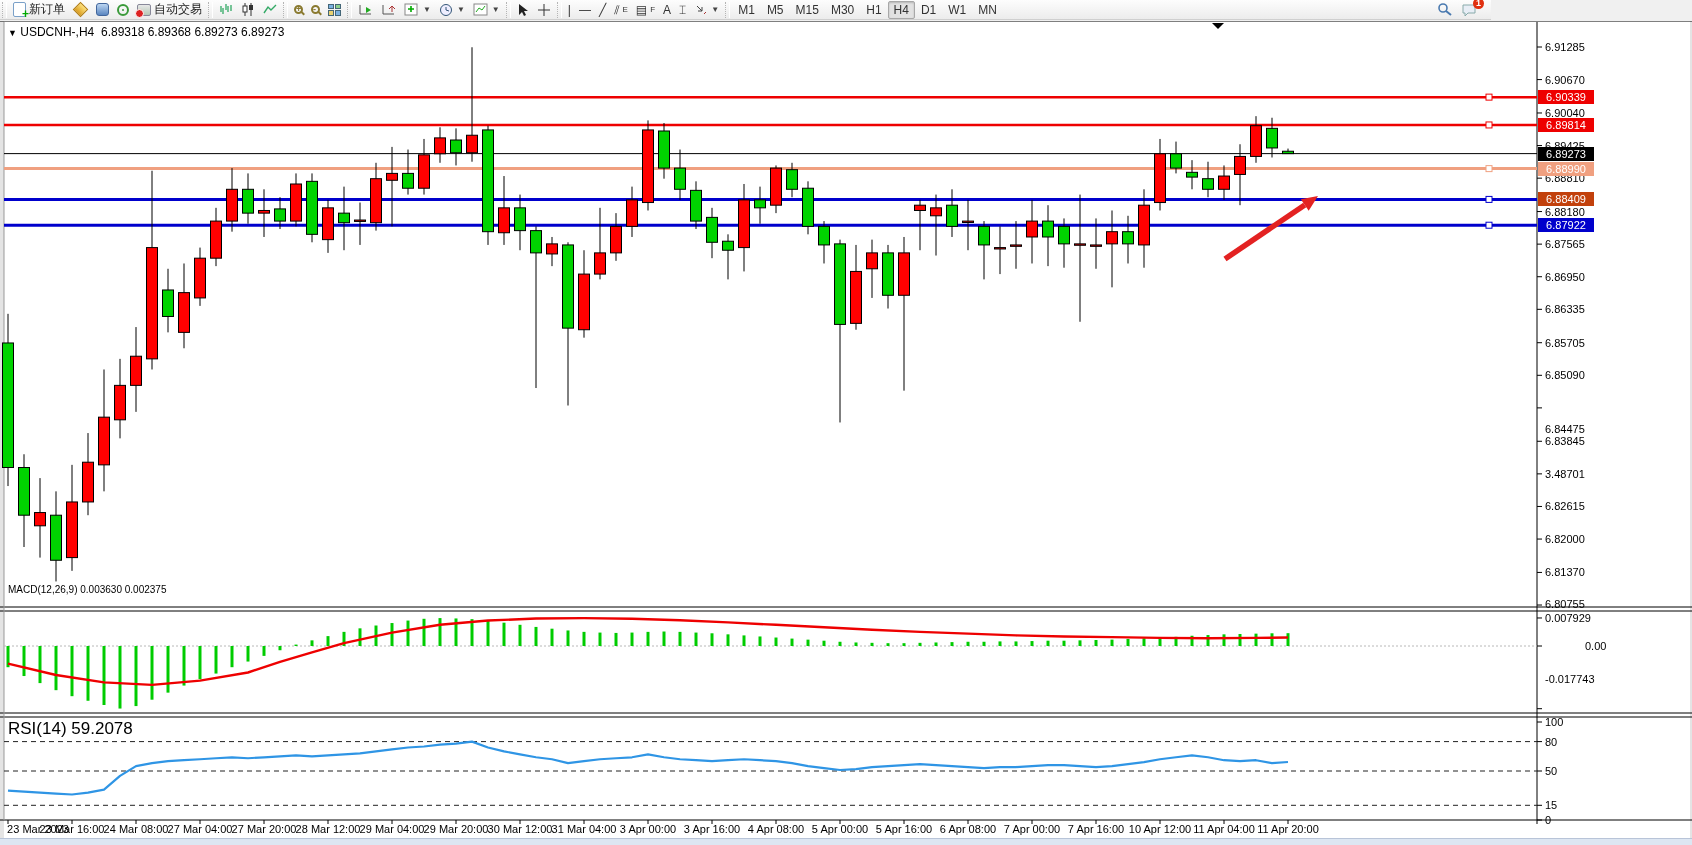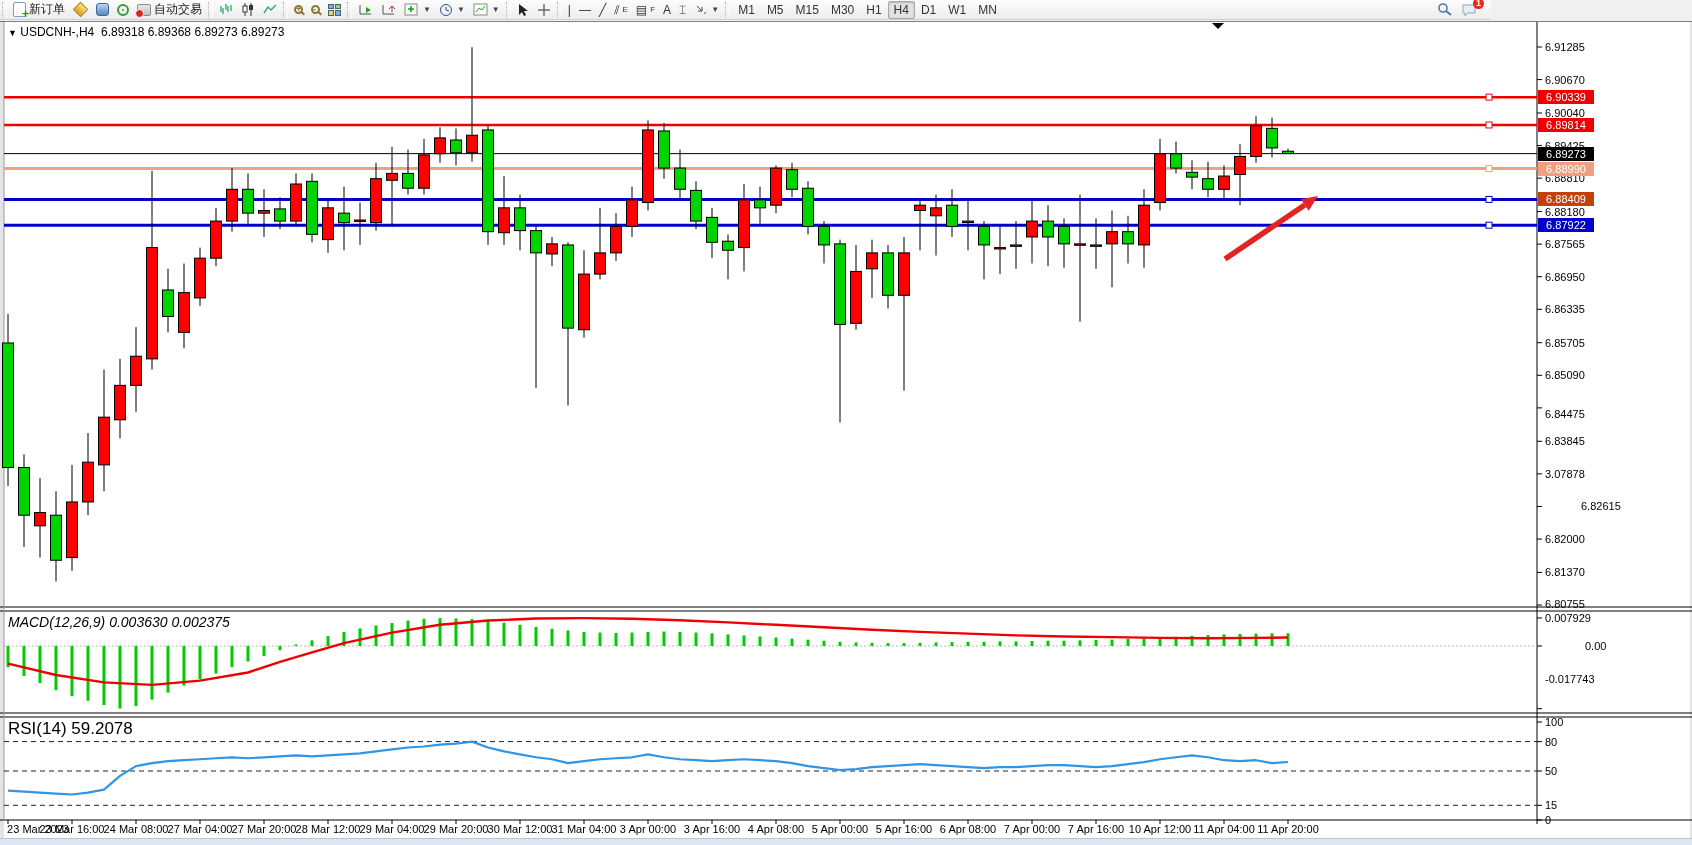--- a/index.html
+++ b/index.html
@@ -516,44 +516,44 @@
     <line x1="1160" y1="820" x2="1160" y2="824" stroke="#000"></line>
     <line x1="1224" y1="820" x2="1224" y2="824" stroke="#000"></line>
     <line x1="1288" y1="820" x2="1288" y2="824" stroke="#000"></line>
   </svg>
 
 <div class="overlay-label" style="left:8px; top:25px;">
   <span style="font-size:9px">▼</span>
   <span>USDCNH-,H4</span>&nbsp;
   <span>6.89318 6.89368 6.89273 6.89273</span>
 </div>
-<div class="overlay-label" style="left:8px; top:614px; font-size:14px;font-style:italic;">
+<div class="overlay-label" style="left:8px; top:584px; font-size:10px;">
   <span>MACD(12,26,9)</span>
   <span>0.003630 0.002375</span>
 </div>
 <div class="overlay-label" style="left:8px; top:719px; font-size:17px;">
   <span>RSI(14)</span>
   <span>59.2078</span>
 </div>
 <div id="labels-layer">
     <div class="axis-tick" style="top:47px;">6.91285</div>
     <div class="axis-tick" style="top:79.59141494435548px;">6.90670</div>
     <div class="axis-tick" style="top:112.97774244832753px;">6.90040</div>
     <div class="axis-tick" style="top:145.569157392683px;">6.89425</div>
     <div class="axis-tick" style="top:178.1605723370432px;">6.88810</div>
     <div class="axis-tick" style="top:211.54689984101523px;">6.88180</div>
     <div class="axis-tick" style="top:244.1383147853707px;">6.87565</div>
     <div class="axis-tick" style="top:276.72972972972616px;">6.86950</div>
     <div class="axis-tick" style="top:309.3211446740864px;">6.86335</div>
     <div class="axis-tick" style="top:342.7074721780584px;">6.85705</div>
     <div class="axis-tick" style="top:375.29888712241393px;">6.85090</div>
-    <div class="axis-tick" style="top:414px;">6.84475</div>
+    <div class="axis-tick" style="top:429px;">6.84475</div>
     <div class="axis-tick" style="top:441.27662957074614px;">6.83845</div>
-    <div class="axis-tick" style="top:473.8680445151016px;">3.07878</div>
-    <div class="axis-tick" style="top:506.4594594594571px;margin-left:36px;">6.82615</div>
+    <div class="axis-tick" style="top:473.8680445151016px;">3.48701</div>
+    <div class="axis-tick" style="top:506.4594594594571px;">6.82615</div>
     <div class="axis-tick" style="top:539.0508744038125px;">6.82000</div>
     <div class="axis-tick" style="top:572.4372019077894px;">6.81370</div>
     <div class="axis-tick" style="top:596px;margin-top:8px;">6.80755</div>
     <div class="axis-tick" style="top:617.982332155477px;">0.007929</div>
     <div class="axis-tick" style="top:646px;padding-left:40px;">0.00</div>
     <div class="axis-tick" style="top:679px;">-0.017743</div>
     <div class="axis-tick" style="top:722px;">100</div>
     <div class="axis-tick" style="top:741.6px;">80</div>
     <div class="axis-tick" style="top:771px;">50</div>
     <div class="axis-tick" style="top:805.3px;">15</div>

